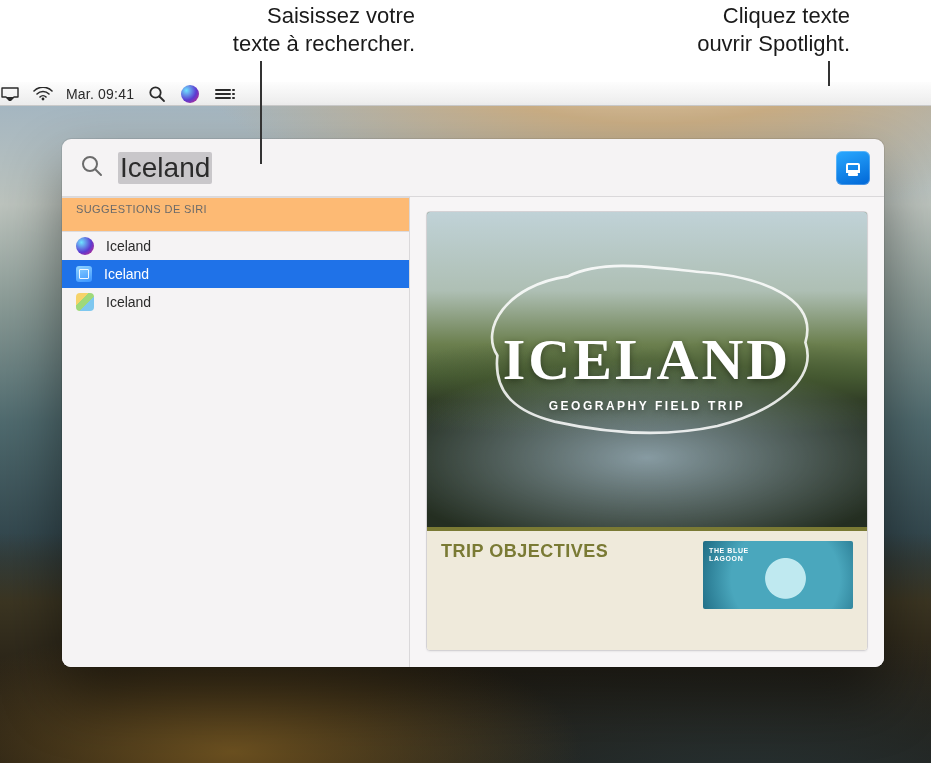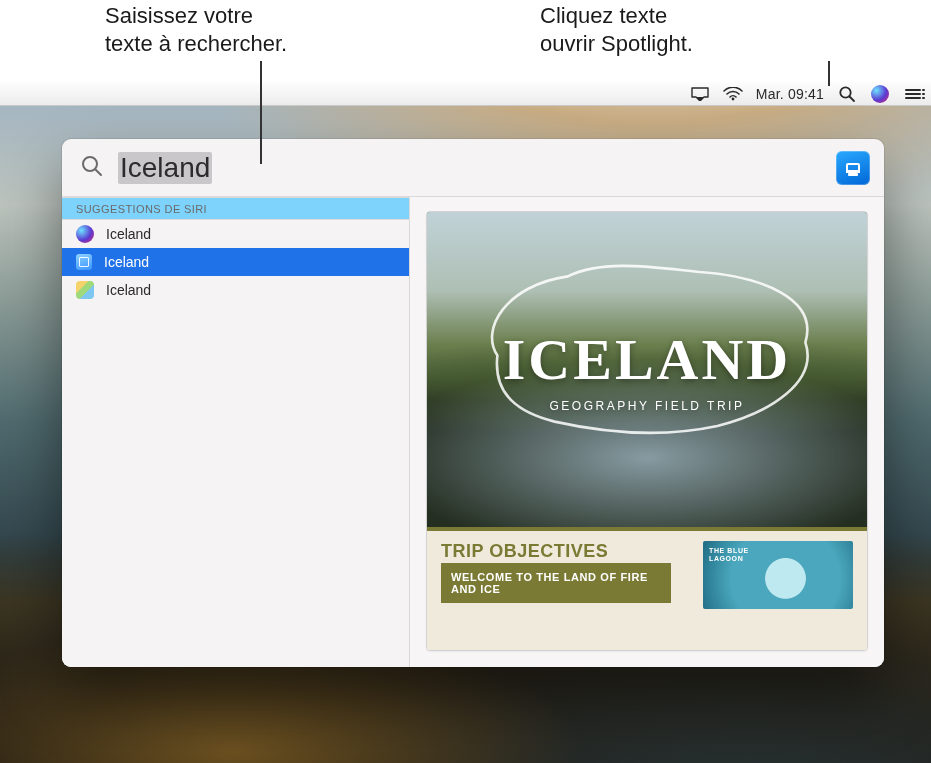--- a/index.html
+++ b/index.html
@@ -4,21 +4,21 @@
 <style>
   * { box-sizing: border-box; margin: 0; padding: 0; }
   html, body { width: 931px; height: 763px; overflow: hidden; font-family: -apple-system, "Helvetica Neue", Arial, sans-serif; }
   body { position: relative; }
 
   
   .annotation {
     position: absolute;
     font-size: 22px;
     color: #1a1a1a;
-    text-align: left;
+    text-align: right;
     line-height: 1.25;
     z-index: 50;
   }
   .anno-left  { left: 105px; top: 2px; width: 310px; }
   .anno-right { left: 540px; top: 2px; width: 310px; }
   .anno-line {
     position: absolute;
     width: 2px;
     background: #333;
     z-index: 49;
@@ -46,21 +46,21 @@
       linear-gradient(180deg, rgba(40,34,22,0) 0%, #3b3522 30%, #2a2418 60%, #1b1812 100%);
   }
 
   
   .menubar {
     position: absolute;
     left: 0; top: 82px;
     width: 931px; height: 24px;
     background: linear-gradient(#fdfdfd, #ececec);
     border-bottom: 1px solid #c9c9c9;
-    display: flex; align-items: center; justify-content: flex-end;
+    display: flex; align-items: center; 
     padding-right: 8px;
     gap: 13px;
     font-size: 14px;
     color: #2a2a2a;
     z-index: 10;
   }
   .menubar .mico { display: inline-flex; align-items: center; justify-content: center; width: 20px; height: 20px; }
   .menubar .time { font-size: 14px; letter-spacing: .2px; }
   .siri-badge {
     width: 18px; height: 18px; border-radius: 50%;
@@ -107,25 +107,25 @@
   .sp-search .appicon .stand::after{content:"";position:absolute;left:50%;bottom:-6px;transform:translateX(-50%);width:10px;height:3px;background:#fff;border-radius:1px;}
 
   .sp-body { flex: 1; display: flex; min-height: 0; }
   .sp-list {
     width: 348px;
     border-right: 1px solid #dad8da;
     background: #f5f3f4;
     font-size: 14px;
   }
   .sp-cat {
-    padding: 5px 14px 4px;
+    padding: 5px 14px 16px;
     font-size: 11px;
     letter-spacing: .4px;
     color: #6a6a6a;
-    background: #7dd3fc;
+    background: #fdba74;
     border-top: 1px solid #dcdadd;
     border-bottom: 1px solid #dcdadd;
     text-transform: uppercase;
   }
   .sp-item {
     display: flex; align-items: center;
     height: 28px; padding: 0 14px;
     gap: 12px; color: #2b2b2b;
     cursor: default;
   }
@@ -161,27 +161,27 @@
       radial-gradient(ellipse 380px 140px at 50% 78%, rgba(168,191,205,.75), rgba(168,191,205,0) 70%),
       radial-gradient(ellipse 260px 70px at 28% 56%, rgba(60,78,40,.6), rgba(60,78,40,0) 70%),
       radial-gradient(ellipse 260px 70px at 74% 56%, rgba(60,78,40,.6), rgba(60,78,40,0) 70%);
   }
   .hero-outline{
     position:absolute; inset:12% 10% 18% 10%;
     pointer-events:none;
   }
   .hero-text{ position:relative; text-align:center; color:#fff; text-shadow:0 2px 6px rgba(0,0,0,.35); z-index:2;}
   .hero-text .ttl{ font-size:58px; font-weight:800; letter-spacing:3px; font-family: Georgia, 'Times New Roman', serif;}
-  .hero-text .sub{ font-size:12px; font-weight:400; letter-spacing:2.5px; margin-top:6px;}
+  .hero-text .sub{ font-size:12px; font-weight:700; letter-spacing:2.5px; margin-top:6px;}
 
   .slide-lower{
     flex:1; background:#efeadb; border-top:4px solid #7a7a34;
     display:flex; gap:12px; padding:10px 14px;
   }
-  .lower-left{ flex:1; display:flex; flex-direction:column; gap:1px;}
+  .lower-left{ flex:1; display:flex; flex-direction:column; gap:8px;}
   .trip-h { font-size:18px; font-weight:800; color:#7a7a34; letter-spacing:.5px; font-family: Arial, sans-serif;}
   .welcome-box{
     background:#7a7a34; color:#fff; font-size:11px; font-weight:700;
     letter-spacing:.6px; padding:8px 10px; width: 230px;
   }
   .lower-right{
     width:150px; height:68px; position:relative;
     background:
       radial-gradient(circle at 55% 55%, #bfe9f0 0 22%, #4aa7bd 23% 60%, #1f6c84 100%);
     border-radius:2px; overflow:hidden;
@@ -282,21 +282,20 @@
             <path d="M30 120 C10 90 40 40 110 30 C150 10 210 20 260 25 C330 30 395 55 380 105 C395 150 340 185 280 200 C210 215 140 205 95 195 C55 185 25 165 30 120 Z" fill="none" stroke="rgba(255,255,255,.85)" stroke-width="3"></path>
           </svg>
           <div class="hero-text">
             <div class="ttl">ICELAND</div>
             <div class="sub">GEOGRAPHY FIELD TRIP</div>
           </div>
         </div>
         <div class="slide-lower">
           <div class="lower-left">
             <div class="trip-h">TRIP OBJECTIVES</div>
-            <div class="welcome-box">WELCOME TO THE LAND OF FIRE AND ICE</div>
           </div>
           <div class="lower-right">
             <div class="tag" style="white-space:pre-line">THE BLUE
 LAGOON</div>
           </div>
         </div>
       </div>
     </div>
   </div>
 </div>

